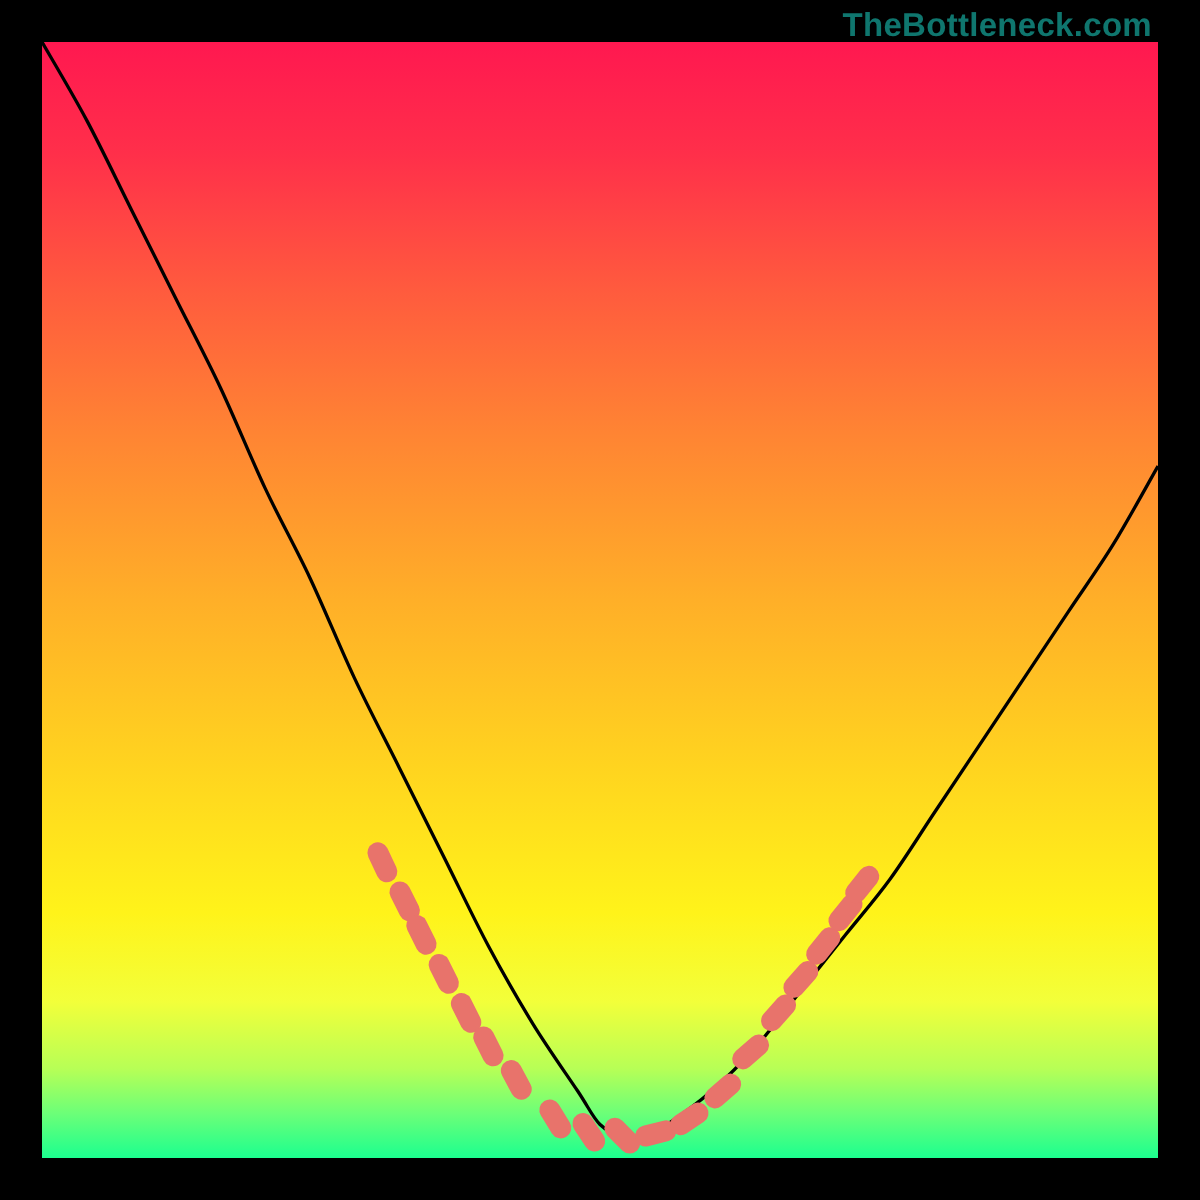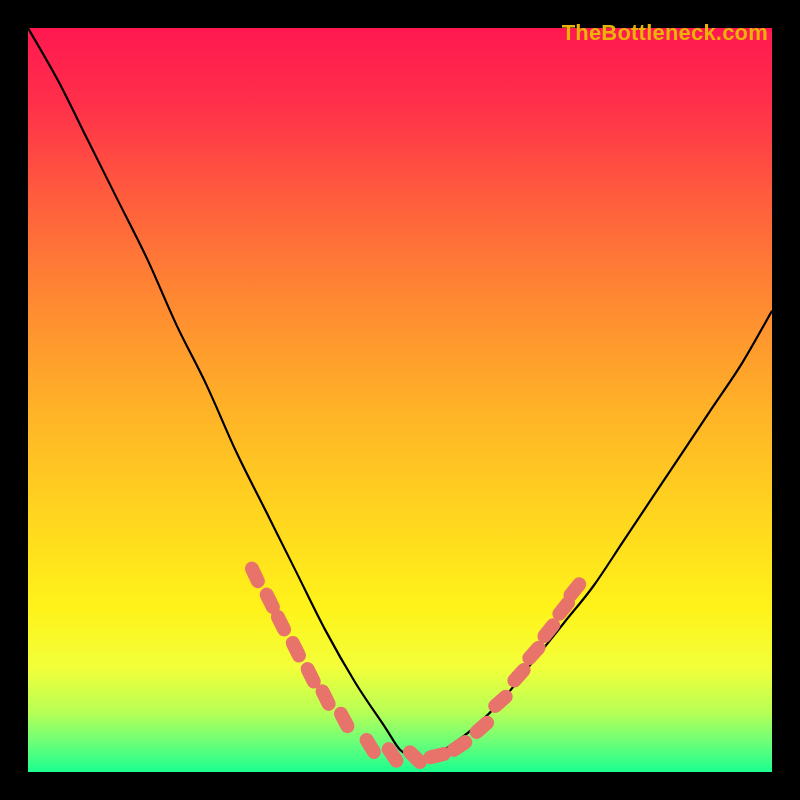--- a/index.html
+++ b/index.html
@@ -21,26 +21,26 @@
   .plot-area {
     position: absolute;
     left: 0;
     top: 0;
     width: 744px;
     height: 744px;
     overflow: hidden;
   }
   .watermark {
     position: absolute;
-    top: 20px;
+    top: 4px;
     right: 32px;
     font-family: Arial, Helvetica, sans-serif;
     font-size: 22px;
     font-weight: 600;
-    color: #eab308;
+    color: #0f766e;
     letter-spacing: 0.2px;
     z-index: 10;
   }
 </style>
 </head>
 <body>
 
 <div class="watermark">TheBottleneck.com</div>
 
 <div class="frame">

